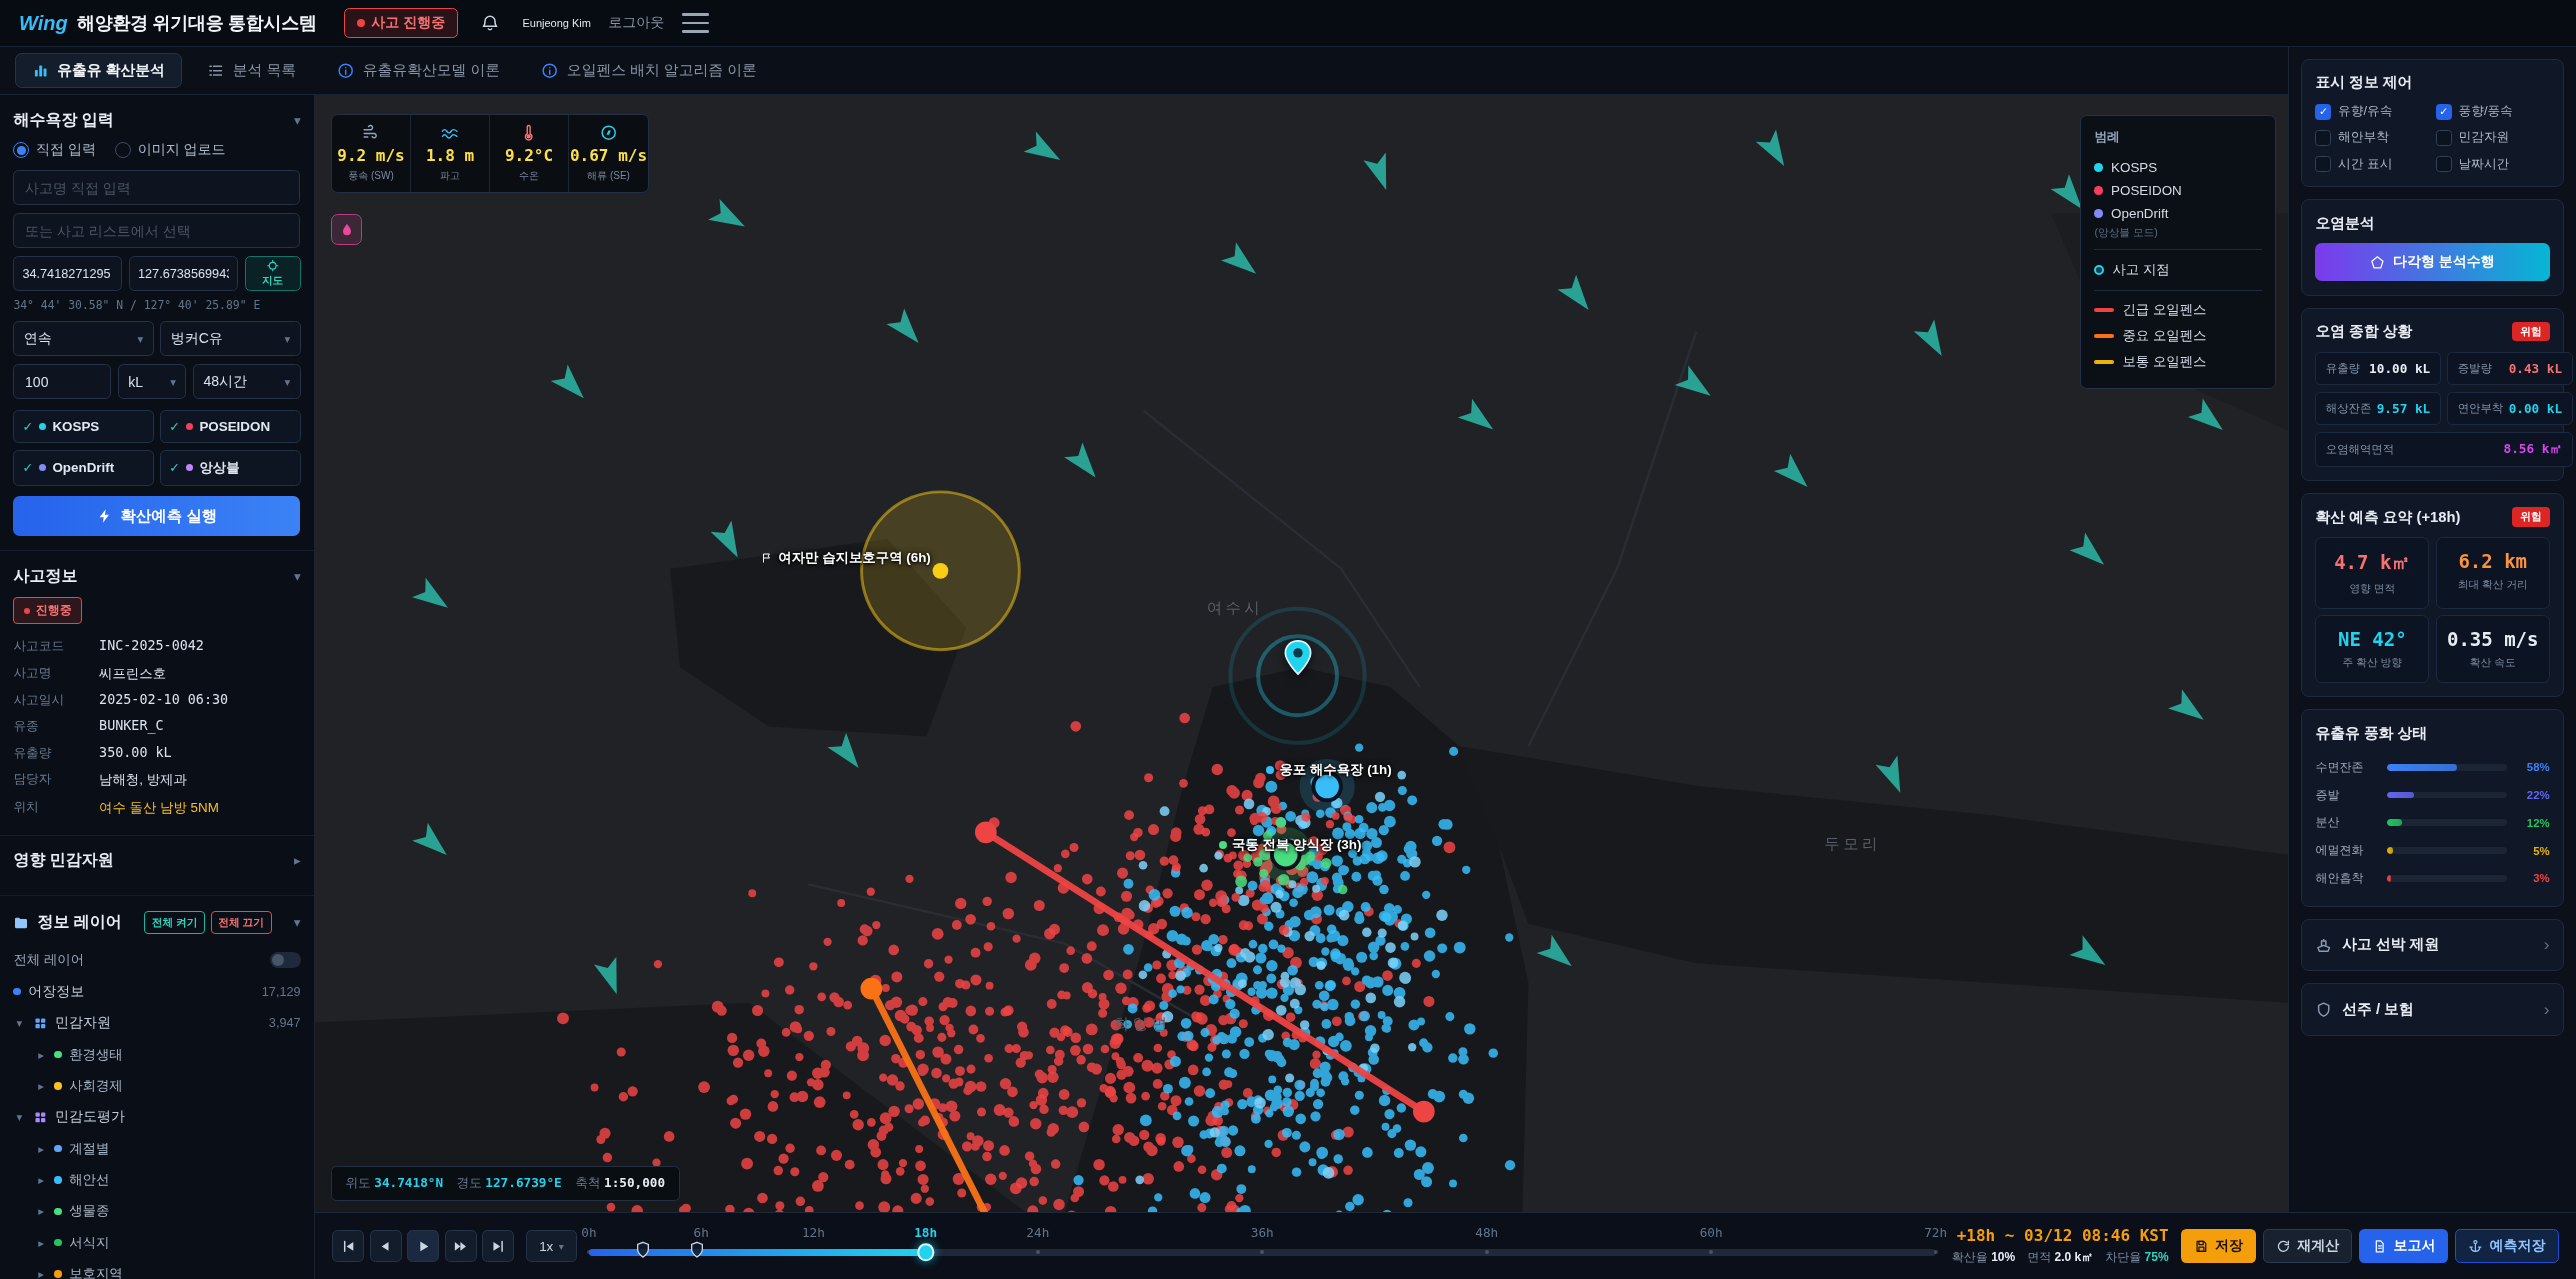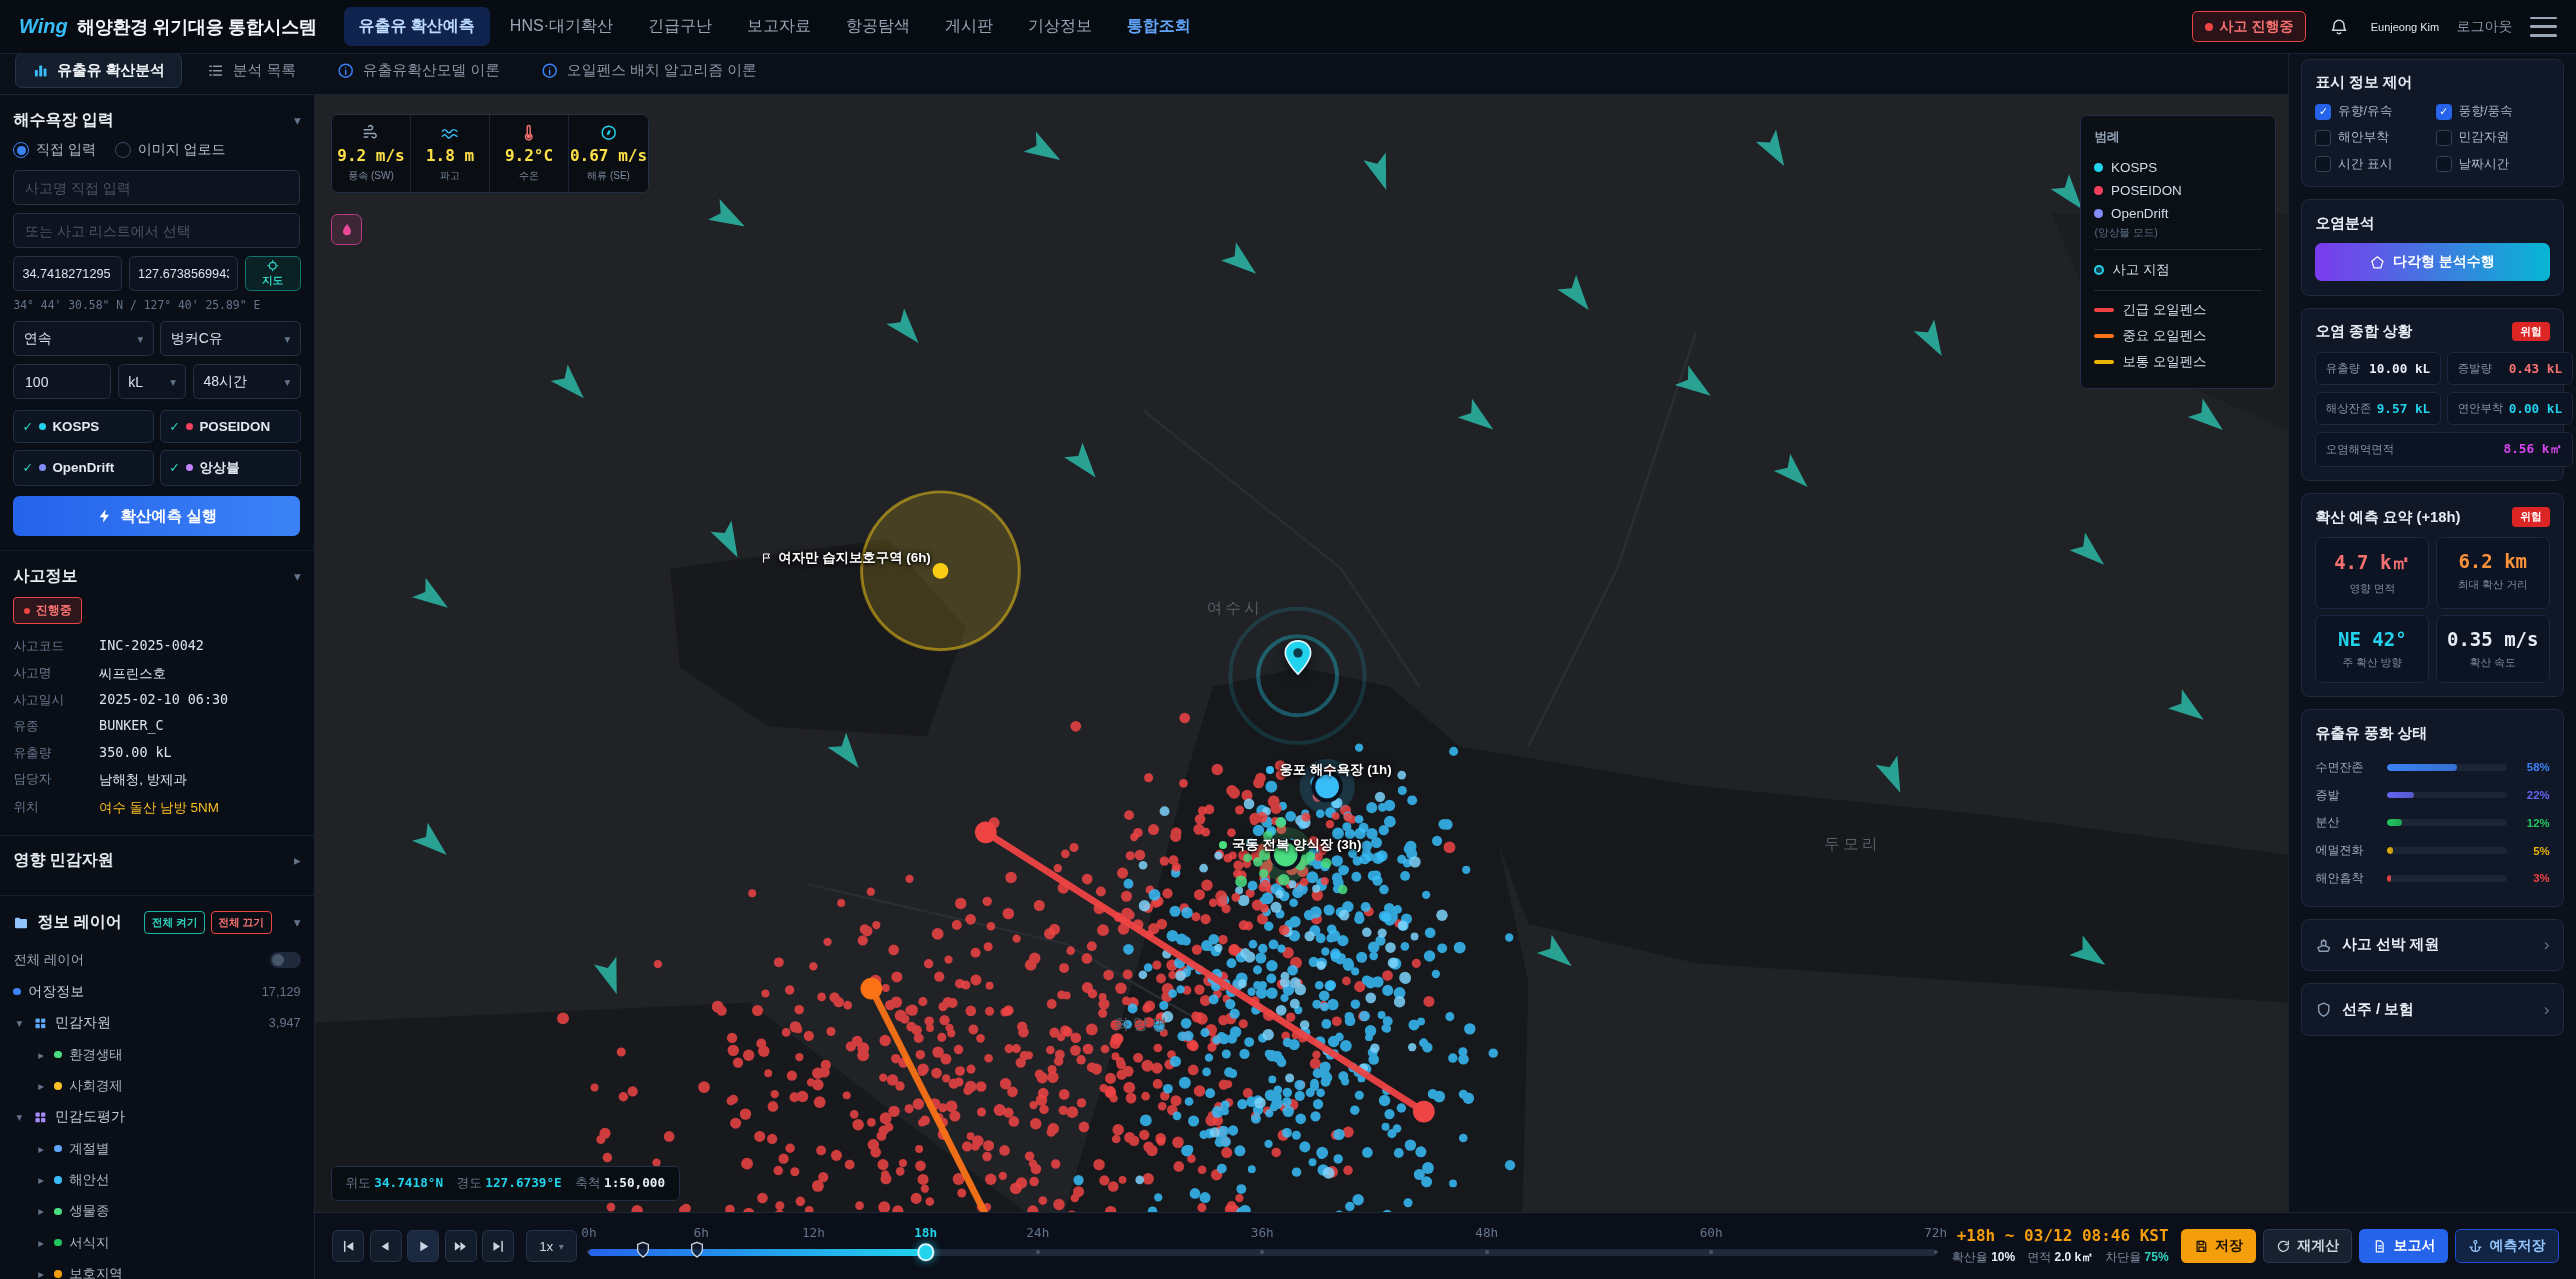--- a/index.html
+++ b/index.html
@@ -3,21 +3,21 @@
 <meta charset="utf-8">
 <style>
 *{margin:0;padding:0;box-sizing:border-box}
 html,body{width:2576px;height:1279px;background:#05070c;font-family:"Liberation Sans","DejaVu Sans",sans-serif;color:#e2e8f0;overflow:hidden}
 .mono{font-family:"DejaVu Sans Mono","Liberation Mono",monospace}
 ::-webkit-scrollbar{width:6.7px;height:6.7px}
 ::-webkit-scrollbar-thumb{background:#2b3850;border-radius:3.4px}
 ::-webkit-scrollbar-track{background:transparent}
 
 
-.topnav{position:absolute;top:0;left:0;width:2576px;height:54px;background:#070b12;border-bottom:0.7px solid #182233;display:flex;align-items:center;padding:0 19px;z-index:50}
+.topnav{position:absolute;top:0;left:0;width:2576px;height:47px;background:#070b12;border-bottom:0.7px solid #182233;display:flex;align-items:center;padding:0 19px;z-index:50}
 .brand{display:flex;align-items:center;gap:9.4px;margin-right:27px}
 .logo-mark{font-style:italic;font-weight:bold;font-size:20px;color:#38bdf8}
 .brand-title{font-size:18px;font-weight:bold;color:#f1f5f9;letter-spacing:-0.3px}
 .nav-menu{display:flex;align-items:center;gap:5.4px;flex:1}
 .nav-item{font-size:16px;color:#9aa5b5;padding:9.4px 14.8px;border-radius:6.7px;cursor:pointer;white-space:nowrap}
 .nav-item.active{background:rgba(37,99,235,.28);color:#bfdbfe;font-weight:bold}
 .nav-item.highlight{color:#60a5fa;font-weight:bold}
 .nav-right{display:flex;align-items:center;gap:17.4px}
 .incident-badge{display:flex;align-items:center;gap:6.7px;background:rgba(239,68,68,.15);border:0.7px solid #ef4444;color:#f87171;font-size:14px;font-weight:bold;padding:5.4px 12px;border-radius:5.4px;white-space:nowrap}
 .pulse-dot{width:8px;height:8px;border-radius:50%;background:#ef4444}
@@ -175,30 +175,20 @@
 .fbtn.navy{background:#122444;border-color:#1d4ed8;color:#93c5fd}
 </style>
 </head>
 <body>
 
 <nav class="topnav">
   <div class="brand">
     <span class="logo-mark">Wing</span>
     <span class="brand-title">해양환경 위기대응 통합시스템</span>
   </div>
-  <div class="nav-menu" id="nav-menu">
-      <div class="nav-item active">유출유 확산예측</div>
-      <div class="nav-item">HNS·대기확산</div>
-      <div class="nav-item">긴급구난</div>
-      <div class="nav-item">보고자료</div>
-      <div class="nav-item">항공탐색</div>
-      <div class="nav-item">게시판</div>
-      <div class="nav-item">기상정보</div>
-      <div class="nav-item highlight">통합조회</div>
-    </div>
   <div class="nav-right">
     <span class="incident-badge">
       <span class="pulse-dot"></span>
       <span>사고 진행중</span>
     </span>
     <span class="icon-btn">
       <svg viewBox="0 0 24 24" fill="none" stroke="currentColor" stroke-width="1.8" stroke-linecap="round" stroke-linejoin="round">
           <path d="M6 10a6 6 0 1 1 12 0c0 5 2 6 2 6H4s2-1 2-6"></path>
           <path d="M10 19a2.5 2.5 0 0 0 4 0"></path>
         </svg>

